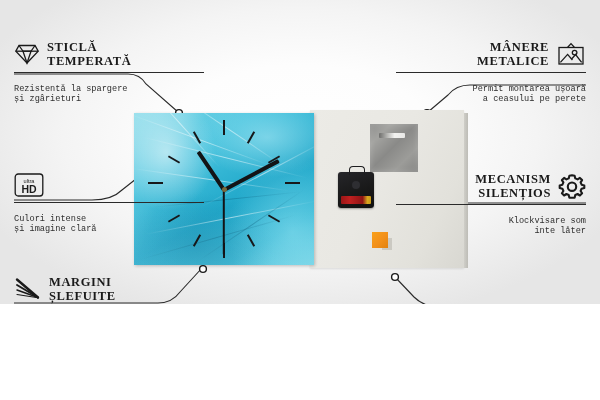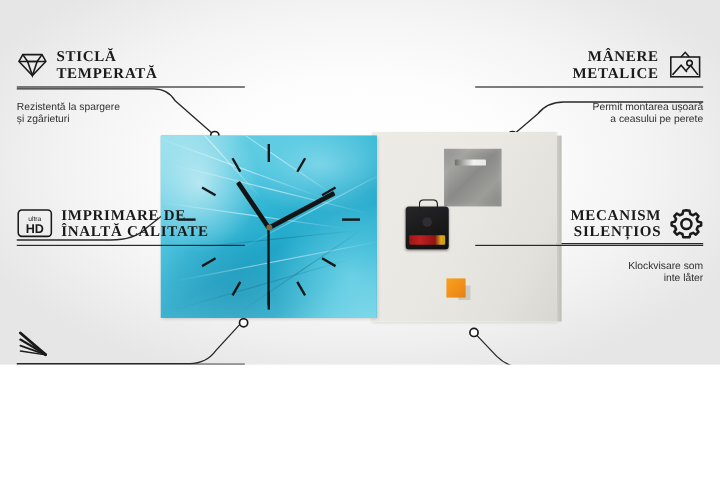--- a/index.html
+++ b/index.html
@@ -197,21 +197,21 @@
     letter-spacing: 0.6px;
     color: #1a1a1a;
     white-space: pre-line;
   }
   .callout-rule {
     height: 1px;
     background: #2a2a2a;
     margin: 4px 0 3px 0;
   }
   .callout-sub {
-    font-family: Liberation Sans, sans-serif;
+    font-family: Liberation Mono, monospace;
     font-size: 8.6px;
     line-height: 10.4px;
     color: #2e2e2e;
     white-space: pre-line;
     margin-top: 11px;
   }
   .icon { flex: 0 0 auto; display: block; }
 </style>
 </head>
 <body>
@@ -309,36 +309,38 @@
 și zgârieturi</div>
   </div>
 
   <div class="callout left" style="left:14px; top:172px;">
     <div class="callout-head">
       <svg class="icon" width="30" height="26" viewBox="0 0 30 26">
         <rect x="1.2" y="2" width="27.6" height="22" rx="3" ry="3" fill="none" stroke="#1a1a1a" stroke-width="1.3"></rect>
         <text x="15" y="11.4" text-anchor="middle" font-family="Liberation Sans, sans-serif" font-size="5.6" fill="#1a1a1a">ultra</text>
         <text x="15" y="21" text-anchor="middle" font-family="Liberation Sans, sans-serif" font-size="10.5" font-weight="bold" fill="#1a1a1a">HD</text>
       </svg>
-      <div class="callout-title">IMPRIMARE DE
-ÎNALTĂ CALITATE</div>
-    </div>
-    <div class="callout-rule"></div>
+    </div>
+    <div class="callout-rule"></div>
+    <div class="callout-sub">Culori intense
+și imagine clară</div>
   </div>
 
   <div class="callout left" style="left:14px; top:275px;">
     <div class="callout-head">
       <svg class="icon" width="28" height="24" viewBox="0 0 28 24">
         <g stroke="#1a1a1a" fill="none" stroke-linecap="round">
           <path d="M3,2.5 L24,20.5" stroke-width="2.4"></path>
           <path d="M3,8 L24,20.5" stroke-width="1.9"></path>
           <path d="M3,13 L24,20.5" stroke-width="1.5"></path>
           <path d="M3,17.5 L24,20.8" stroke-width="1.1"></path>
         </g>
       </svg>
+      <div class="callout-title">MARGINI
+ȘLEFUITE</div>
     </div>
     <div class="callout-rule"></div>
   </div>
 
   <div class="callout right" style="left:396px; top:40px;">
     <div class="callout-head">
       <div class="callout-title">MÂNERE
 METALICE</div>
       <svg class="icon" width="30" height="26" viewBox="0 0 30 26">
         <g fill="none" stroke="#1a1a1a" stroke-width="1.3">

